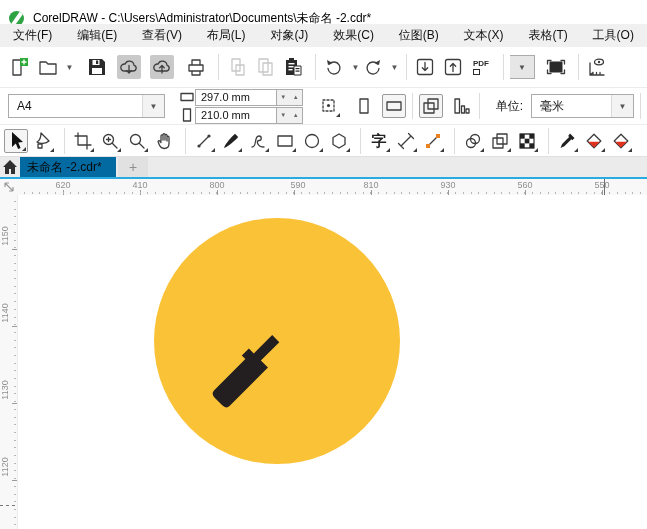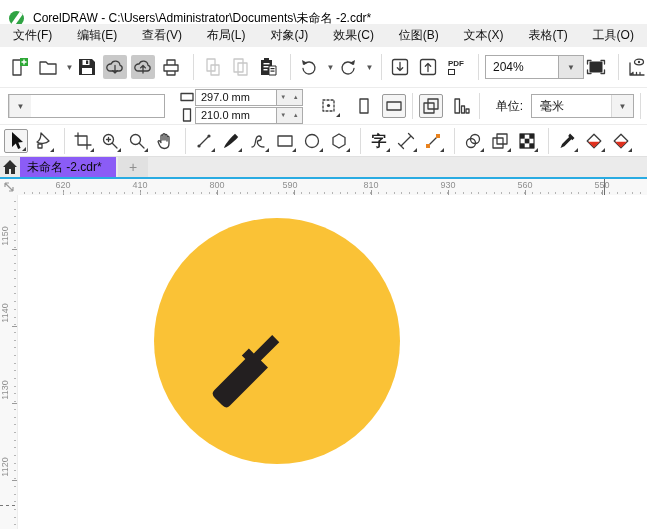--- a/index.html
+++ b/index.html
@@ -199,21 +199,20 @@
     </svg>
   </div>
   <div class="tb">
     <span class="pdf-wrap">
       <span class="pdf-txt">PDF</span>
       <span class="pdf-box"></span>
     </span>
   </div>
   <span class="sep"></span>
   <div class="zoom-combo">
-    <span class="zoom-field">204%</span>
     <span class="zoom-drop">▼</span>
   </div>
   <div style="width:9px"></div>
   <div class="tb">
     <svg class="ic" width="22" height="22" viewBox="0 0 22 22">
       <rect x="4.5" y="5.5" width="13" height="11" rx="1" fill="#2b2b2b"></rect>
       <path class="st" d="M2.5 8V4.5H6M16 4.5h3.5V8M19.5 14v3.5H16M6 17.5H2.5V14"></path>
     </svg>
   </div>
   <span class="sep"></span>
@@ -221,20 +220,21 @@
     <svg class="ic" width="22" height="22" viewBox="0 0 22 22">
       <path class="st" d="M4 7v12h14M4 19l3-2.5M7 19v-2.5M10.5 19v-2.5M14 19v-2.5"></path>
       <ellipse cx="13" cy="6" rx="4.5" ry="2.8" class="st"></ellipse>
         <circle cx="13" cy="6" r="1.2" fill="#3c3c3c"></circle>
     </svg>
   </div>
 </div>
 
 <div class="row propbar">
   <div class="combo preset-combo">
+    <span class="val">A4</span>
     <span class="drop">▼</span>
   </div>
   <div class="size-grid">
     <div class="size-row">
       <span class="size-ic">
         <svg width="14" height="12" viewBox="0 0 14 12">
             <rect x="1" y="2.5" width="12" height="7" class="st"></rect>
           </svg>
       </span>
       <span class="size-field">297.0 mm</span>
@@ -425,42 +425,42 @@
     </svg>
   </div>
 </div>
 
 <div class="row tabrow">
   <div class="home-btn">
     <svg width="16" height="16" viewBox="0 0 16 16">
       <path fill="#2f2f2f" d="M8 1L1 8h2v7h4v-5h2v5h4V8h2z"></path>
     </svg>
   </div>
-  <div class="doc-tab" style="background: #8b5cf6;">
+  <div class="doc-tab" style="background: #0369a1;">
     <span>未命名 -2.cdr*</span>
   </div>
   <div class="newtab-btn">
     <span>+</span>
   </div>
 </div>
 <div class="accent-line" style="background: rgb(41, 171, 226);"></div>
 
 <div class="ruler-corner">
   <svg width="12" height="12" viewBox="0 0 12 12">
     <path d="M2 2l8 8M2 2v4M2 2h4M10 10V6M10 10H6" stroke="#9a9a9a" stroke-width="1.2" fill="none"></path>
   </svg>
 </div>
 <div class="h-ruler">
     <span class="rlbl" style="left:21px">620</span>
     <i class="rtk" style="left:45px"></i>
     <span class="rlbl" style="left:98px">410</span>
     <i class="rtk" style="left:122px"></i>
     <span class="rlbl" style="left:175px">800</span>
     <i class="rtk" style="left:199px"></i>
-    <span class="rlbl" style="left:248px">590</span>
+    <span class="rlbl" style="left:256px">590</span>
     <i class="rtk" style="left:276px"></i>
     <span class="rlbl" style="left:329px">810</span>
     <i class="rtk" style="left:353px"></i>
     <span class="rlbl" style="left:406px">930</span>
     <i class="rtk" style="left:430px"></i>
     <span class="rlbl" style="left:483px">560</span>
     <i class="rtk" style="left:507px"></i>
     <span class="rlbl" style="left:560px">550</span>
     <i class="rtk" style="left:584px"></i>
     <i class="rdt" style="left:6px"></i>

